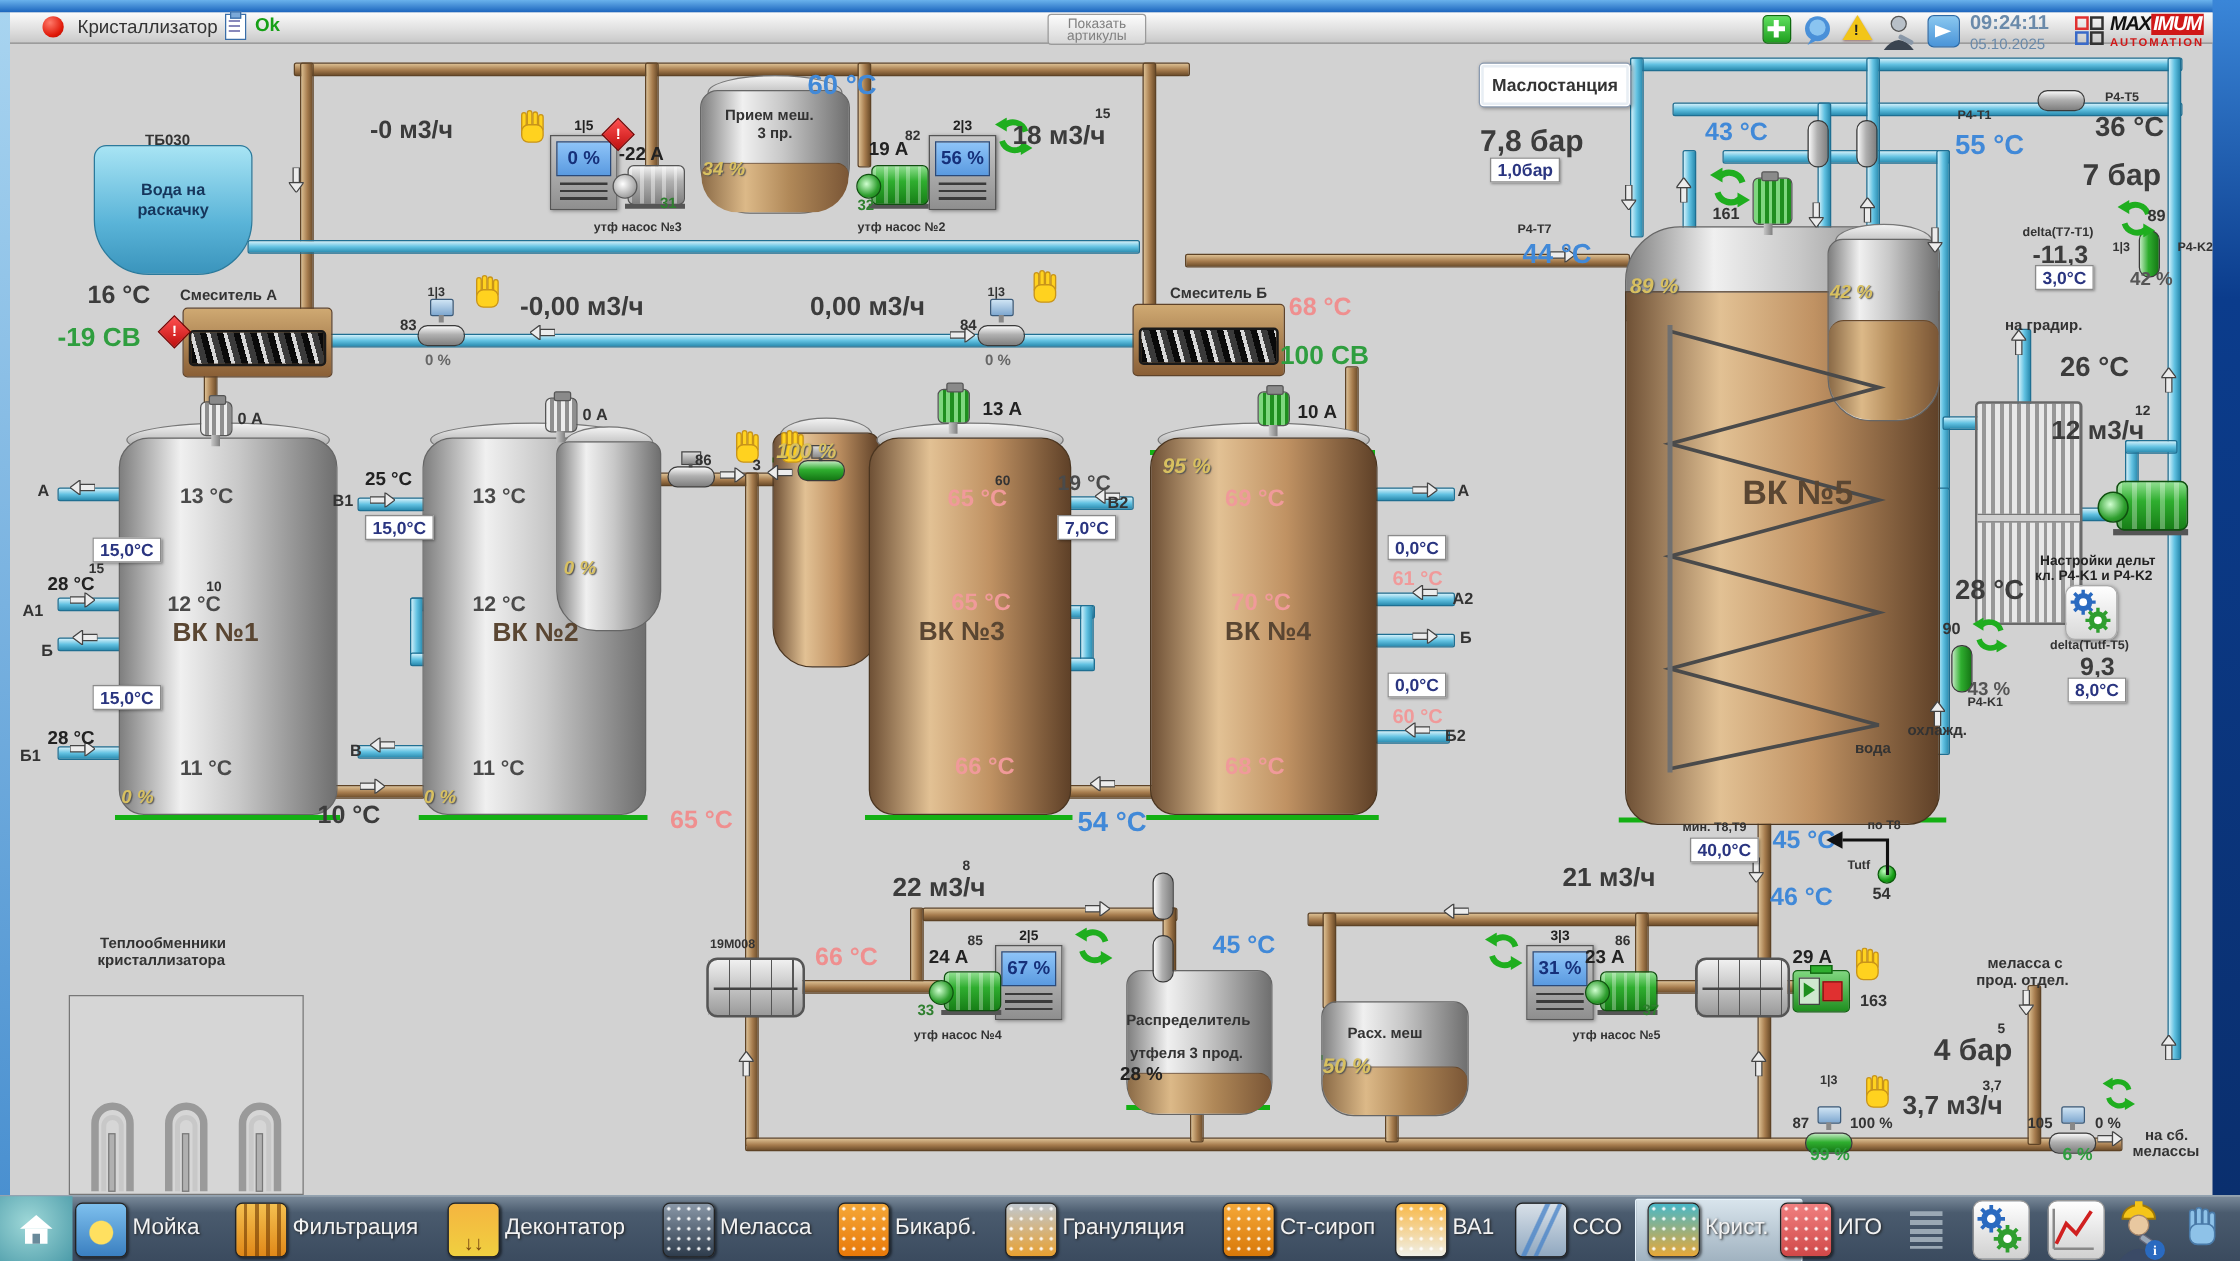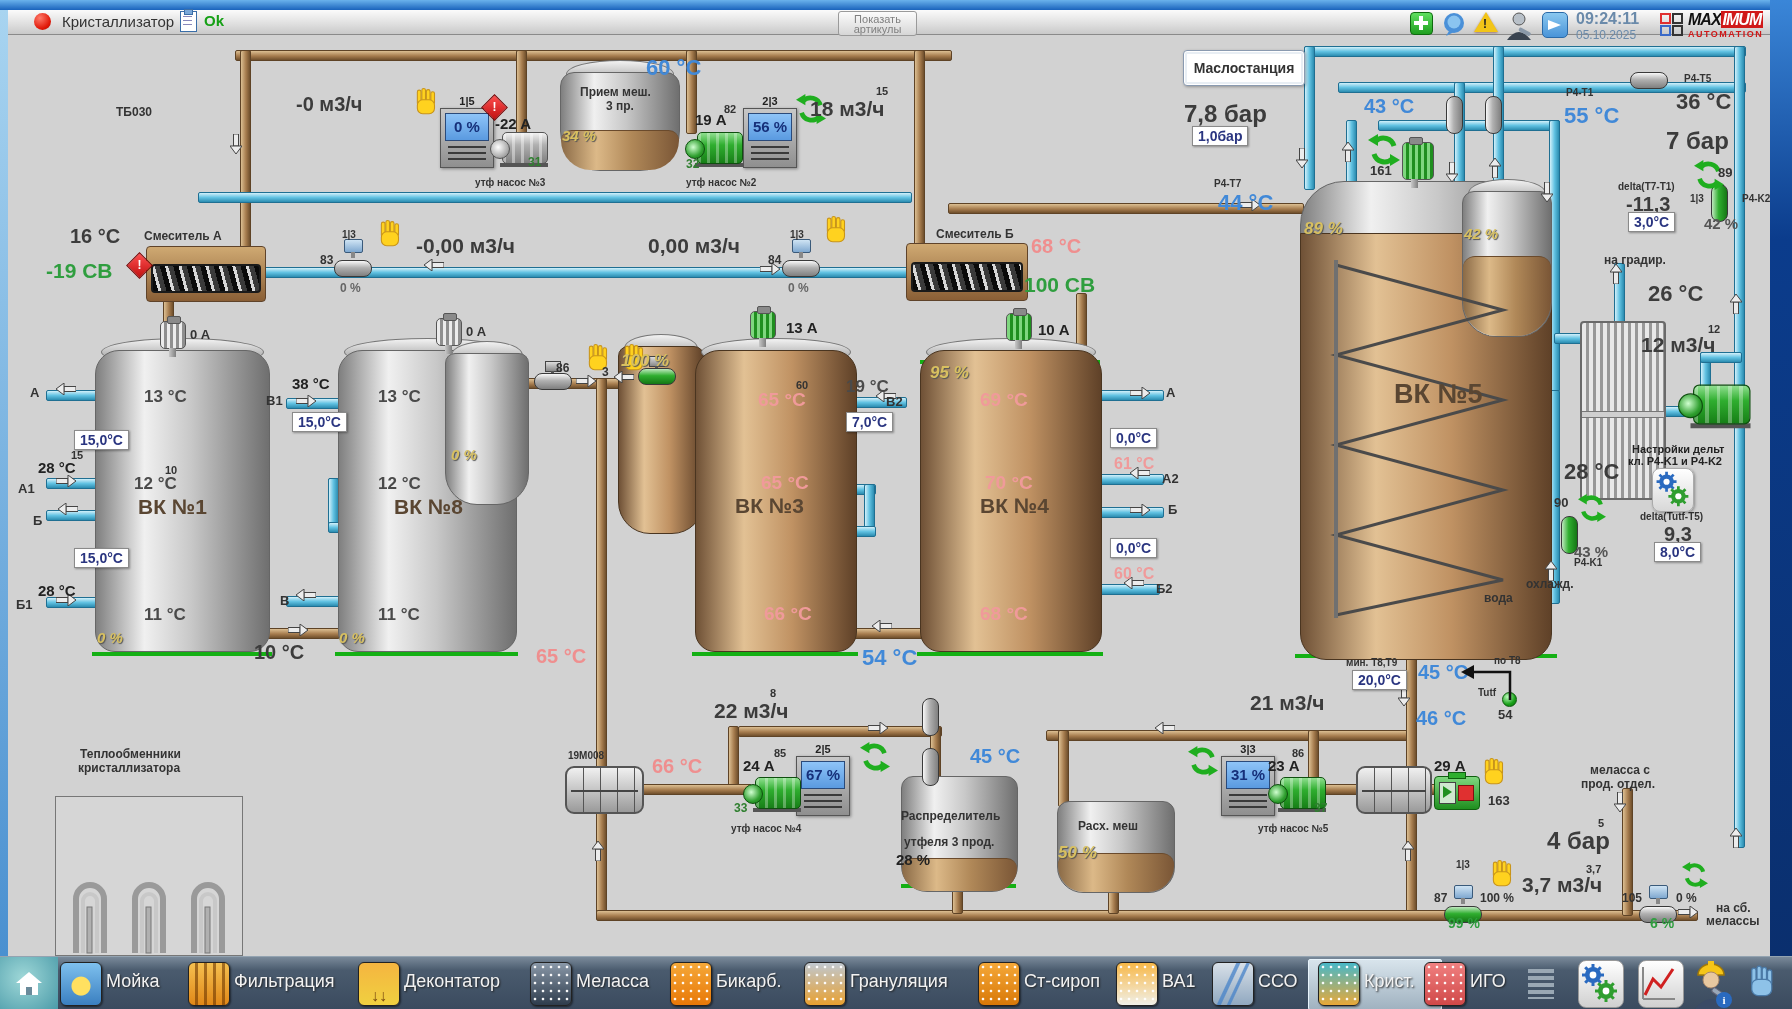--- a/index.html
+++ b/index.html
@@ -253,20 +253,23 @@
       <div class="gl" style="left:692px;top:652px;width:166px"></div>
       <div class="gl" style="left:917px;top:652px;width:186px"></div>
       <div class="gl" style="left:1295px;top:654px;width:262px"></div>
       <div class="gl" style="left:445px;top:378px;width:82px"></div>
       <div class="gl" style="left:618px;top:366px;width:84px"></div>
       <div class="gl" style="left:920px;top:360px;width:180px"></div>
       <div class="gl" style="left:1300px;top:244px;width:250px"></div>
       <div class="gl" style="left:1462px;top:240px;width:88px"></div>
       <div class="gl" style="left:1057px;top:844px;width:116px"></div>
       <div class="gl" style="left:901px;top:884px;width:115px"></div>
+      <div class="tank blue" style="left:75px;top:116px;width:125px;height:102px;border-radius:10px 10px 44px 44px">
+        <div class="tlabel">Вода на<br>раскачку</div>
+      </div>
       <div class="dome" style="left:566px;top:60px;width:106px;height:26px"></div>
       <div class="tank silver" style="left:560px;top:72px;width:118px;height:97px;border-radius:14px 14px 40px 40px">
         <div class="fill" style="height:40%"></div>
       </div>
       <div class="dome" style="left:101px;top:338px;width:161px;height:26px"></div>
       <div class="tank silver" style="left:95px;top:350px;width:173px;height:300px;border-radius:24px 24px 20px 20px"></div>
       <div class="dome" style="left:344px;top:338px;width:165px;height:26px"></div>
       <div class="tank silver" style="left:338px;top:350px;width:177px;height:300px;border-radius:24px 24px 20px 20px"></div>
       <div class="dome" style="left:451px;top:341px;width:70px;height:26px"></div>
       <div class="tank silver" style="left:445px;top:353px;width:82px;height:150px;border-radius:10px 10px 32px 32px"></div>
@@ -735,29 +738,29 @@
       <div class="lbl brn" style="left:138px;top:496px">ВК №1</div>
       <div class="lbl med18" style="left:144px;top:606px">11 °C</div>
       <div class="lbl yel" style="left:97px;top:630px">0 %</div>
       <div class="lbl sm14" style="left:30px;top:386px">А</div>
       <div class="lbl med" style="left:38px;top:460px">28 °C</div>
       <div class="lbl sup" style="left:71px;top:450px">15</div>
       <div class="lbl sm14" style="left:18px;top:482px">А1</div>
       <div class="lbl sm14" style="left:33px;top:514px">Б</div>
       <div class="lbl med" style="left:38px;top:583px">28 °C</div>
       <div class="lbl sm14" style="left:16px;top:598px">Б1</div>
-      <div class="lbl med" style="left:292px;top:376px">38 °C</div>
+      <div class="lbl med" style="left:292px;top:376px">25 °C</div>
       <div class="lbl sm14" style="left:266px;top:394px">В1</div>
       <div class="lbl sm14" style="left:280px;top:594px">В</div>
       <div class="lbl big" style="left:254px;top:642px">10 °C</div>
       <div class="lbl sm14" style="left:466px;top:325px">0 А</div>
       <div class="lbl med18" style="left:378px;top:388px">13 °C</div>
       <div class="lbl yel" style="left:451px;top:447px">0 %</div>
       <div class="lbl med18" style="left:378px;top:475px">12 °C</div>
-      <div class="lbl brn" style="left:394px;top:496px">ВК №8</div>
+      <div class="lbl brn" style="left:394px;top:496px">ВК №2</div>
       <div class="lbl med18" style="left:378px;top:606px">11 °C</div>
       <div class="lbl yel" style="left:339px;top:630px">0 %</div>
       <div class="lbl t12" style="left:556px;top:362px">86</div>
       <div class="lbl t12" style="left:602px;top:366px">3</div>
       <div class="lbl yel16" style="left:621px;top:352px">100 %</div>
       <div class="lbl med" style="left:786px;top:320px">13 А</div>
       <div class="lbl pink" style="left:758px;top:390px">65 °C</div>
       <div class="lbl sup" style="left:796px;top:380px">60</div>
       <div class="lbl med18" style="left:846px;top:378px">19 °C</div>
       <div class="lbl sm14" style="left:886px;top:395px">В2</div>
@@ -826,21 +829,21 @@
       <div class="lbl t12" style="left:1706px;top:915px">мелассы</div>
       <div class="vbox" style="left:74px;top:430px">15,0°C</div>
       <div class="vbox" style="left:74px;top:548px">15,0°C</div>
       <div class="vbox" style="left:292px;top:412px">15,0°C</div>
       <div class="vbox" style="left:846px;top:412px">7,0°C</div>
       <div class="vbox" style="left:1110px;top:428px">0,0°C</div>
       <div class="vbox" style="left:1110px;top:538px">0,0°C</div>
       <div class="vbox" style="left:1192px;top:126px">1,0бар</div>
       <div class="vbox" style="left:1628px;top:212px">3,0°C</div>
       <div class="vbox" style="left:1654px;top:542px">8,0°C</div>
-      <div class="vbox" style="left:1352px;top:670px">20,0°C</div>
+      <div class="vbox" style="left:1352px;top:670px">40,0°C</div>
       <div class="gbtn" style="left:1652px;top:468px"><svg width="38" height="40" viewBox="0 0 40 44">
           <g stroke="#2a6ac0" stroke-width="3">
             <path d="M14 3V25 M3 14H25 M6.2 6.2L21.8 21.8 M21.8 6.2L6.2 21.8"></path>
           </g>
           <circle cx="14" cy="14" r="8" fill="#2a6ac0"></circle>
           <circle cx="14" cy="14" r="3.4" fill="#fff"></circle>
           <g stroke="#2f9e2f" stroke-width="3">
             <path d="M27 19V41 M16 30H38 M19.2 22.2L34.8 37.8 M34.8 22.2L19.2 37.8"></path>
           </g>
           <circle cx="27" cy="30" r="8" fill="#2f9e2f"></circle>

